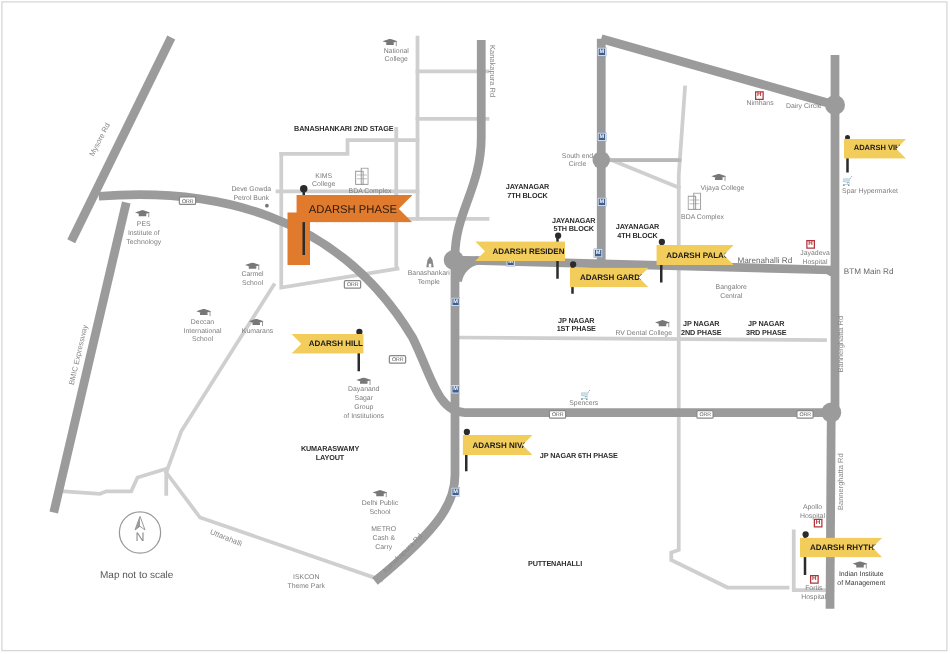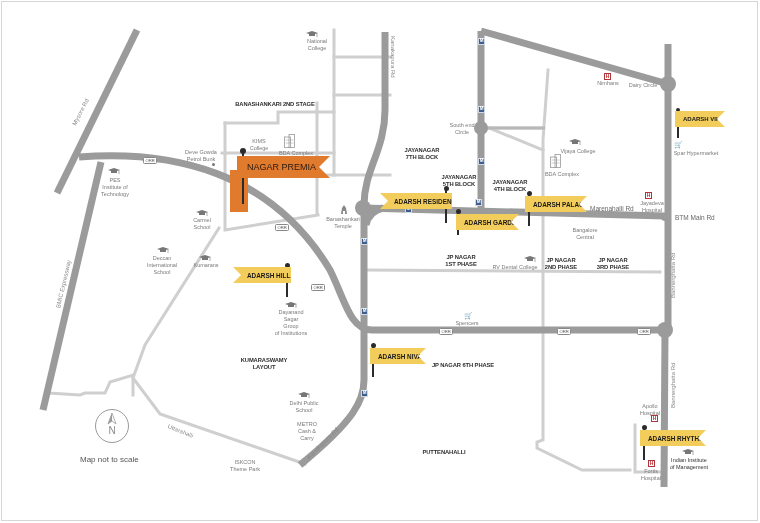--- a/index.html
+++ b/index.html
@@ -216,21 +216,21 @@
 <div class="area" style="left:510px;top:179px;"><span>JAYANAGAR</span><br><span>4TH BLOCK</span></div>
 <div class="area" style="left:461px;top:254px;"><span>JP NAGAR</span><br><span>1ST PHASE</span></div>
 <div class="area" style="left:561px;top:257px;"><span>JP NAGAR</span><br><span>2ND PHASE</span></div>
 <div class="area" style="left:613px;top:257px;"><span>JP NAGAR</span><br><span>3RD PHASE</span></div>
 <div class="area" style="left:463px;top:362px;">JP NAGAR 6TH PHASE</div>
 <div class="area" style="left:264px;top:357px;"><span>KUMARASWAMY</span><br><span>LAYOUT</span></div>
 <div class="area" style="left:444px;top:449px;">PUTTENAHALLI</div>
 
 <div class="pin-head" style="left:240px;top:148px;width:6px;height:6px;"></div>
 <div class="pin" style="left:242px;top:152px;height:52px;"></div>
-<div class="flag premia" style="left:237px;top:156px;width:93px;">NAGAR PREMIA</div>
+<div class="flag premia" style="left:237px;top:156px;width:93px;">ADARSH PHASE</div>
 
 <div class="pin-head" style="left:444px;top:186px;"></div>
 <div class="pin" style="left:445px;top:190px;height:33px;"></div>
 <div class="flag left" style="left:380px;top:193px;width:72px;">ADARSH RESIDENCY</div>
 
 <div class="pin-head" style="left:456px;top:209px;"></div>
 <div class="pin" style="left:457px;top:213px;height:22px;"></div>
 <div class="flag right" style="left:456px;top:214px;width:63px;">ADARSH GARDENS</div>
 
 <div class="pin-head" style="left:527px;top:191px;"></div>

